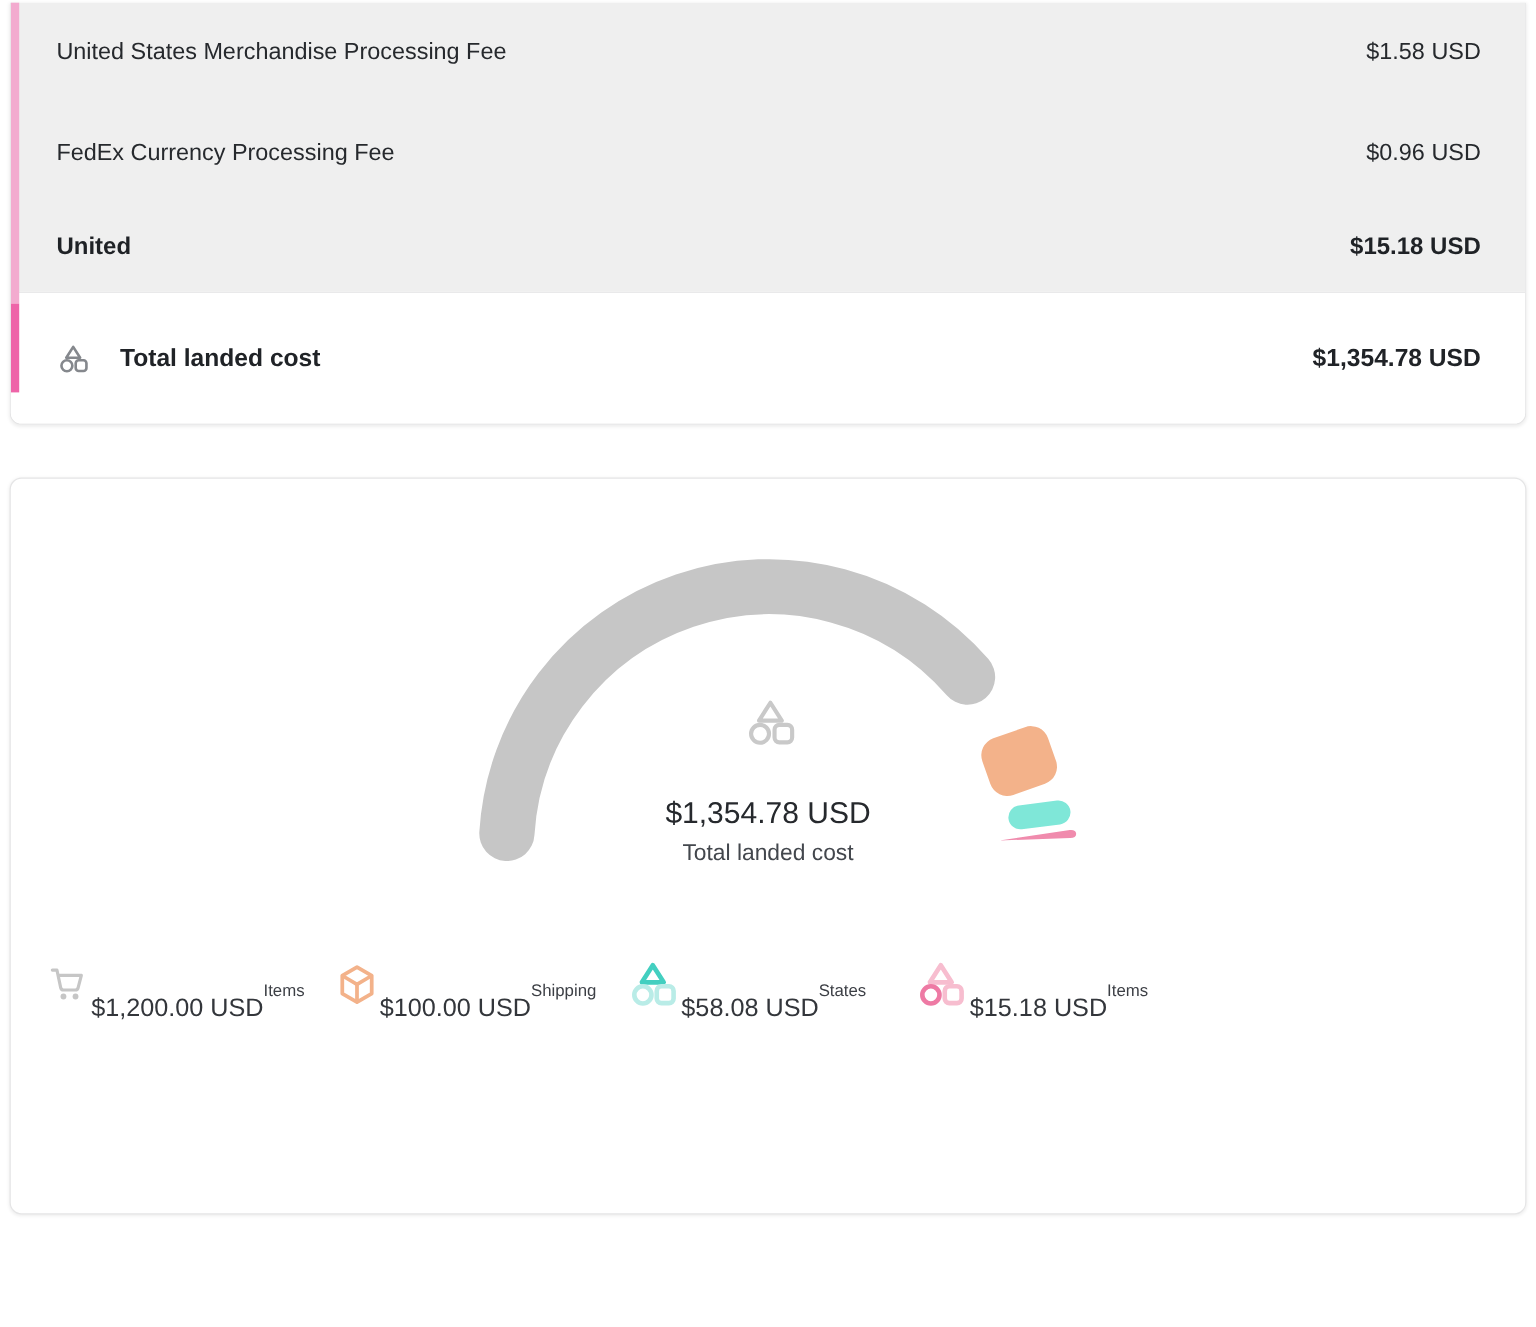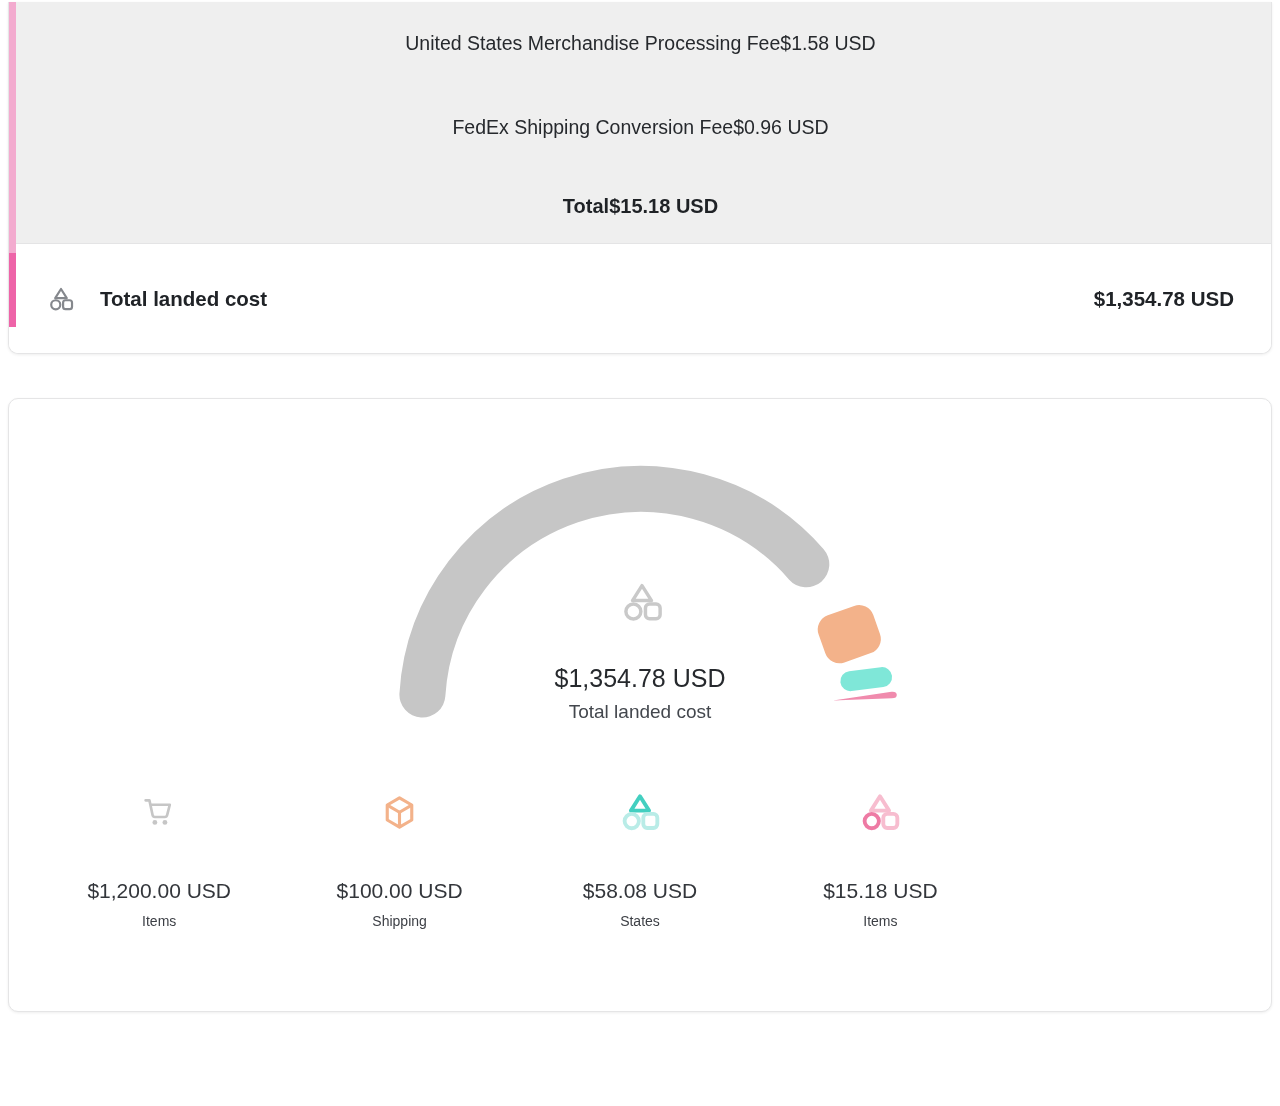--- a/index.html
+++ b/index.html
@@ -20,21 +20,21 @@
     border-top:none;
     border-radius:0 0 10px 10px;
     overflow:hidden;
   }
   .gray-section { background:#efefef; position:relative; }
   .accent { position:absolute; left:0; top:0; width:7px; height:100%; }
   .accent-light { height:251px; }
   .accent-dark  { height:74px; }
 
   .fee-row {
-    display:flex; align-items:center; justify-content:center;
+    display:flex; align-items:center; justify-content:space-between;
     height:83.6px; padding:0 37px 0 38px;
     font-size:19.5px; color:#26292d;
   }
   .total-row { height:74px; font-weight:700; font-size:20px; color:#1f2226; }
 
   .footer-row {
     display:flex; align-items:center;
     height:110px; padding:0 37px 0 38px;
     background:#ffffff; border-top:1px solid #e4e4e5;
     font-weight:700; font-size:20.5px; color:#202327;
@@ -54,21 +54,21 @@
   }
   .gauge-subtitle {
     position:absolute; left:0; right:0; top:302px;
     text-align:center; font-size:19px; color:#43474d;
   }
 
   .legend {
     position:absolute; left:30px; right:30px; top:388px;
     display:grid; grid-template-columns:repeat(5,1fr);
   }
-  .legend-item { display:flex; flex-direction:column; align-items:center; }
+  .legend-item { display:flex; flex-direction:row; align-items:center; }
   .legend-icon { height:50px; display:flex; align-items:center; justify-content:center; }
   .legend-value { margin-top:42px; font-size:21px; color:#33363b; }
   .legend-label { margin-top:10px; font-size:14px; color:#3c3f45; }
 
   svg .neutral-stroke { stroke:#85888d; }
   svg .light-stroke   { stroke:#c9c9c9; }
 </style>
 </head>
 <body>
 
@@ -79,25 +79,25 @@
       <div class="accent">
         <div class="accent-light" style="background-color: rgb(243, 171, 207);"></div>
         <div class="accent-dark" style="background-color: rgb(238, 100, 168);"></div>
       </div>
 
       <div class="fee-row">
         <span>United States Merchandise Processing Fee</span>
         <span>$1.58 USD</span>
       </div>
       <div class="fee-row">
-        <span>FedEx Shipping Conversion Fee</span>
+        <span>FedEx Currency Processing Fee</span>
         <span>$0.96 USD</span>
       </div>
       <div class="fee-row total-row">
-        <span>Total</span>
+        <span>United</span>
         <span>$15.18 USD</span>
       </div>
     </div>
 
     <div class="footer-row">
       <svg width="28" height="28" viewBox="0 0 32 32" fill="none" stroke-width="2.5" stroke-linejoin="round">
         <path class="neutral-stroke" d="M16 4.6 L22.6 15 H9.4 Z"></path>
         <circle class="neutral-stroke" cx="10" cy="22.6" r="5.2"></circle>
         <rect class="neutral-stroke" x="18.4" y="17.4" width="10.2" height="10.2" rx="2.8"></rect>
       </svg>

